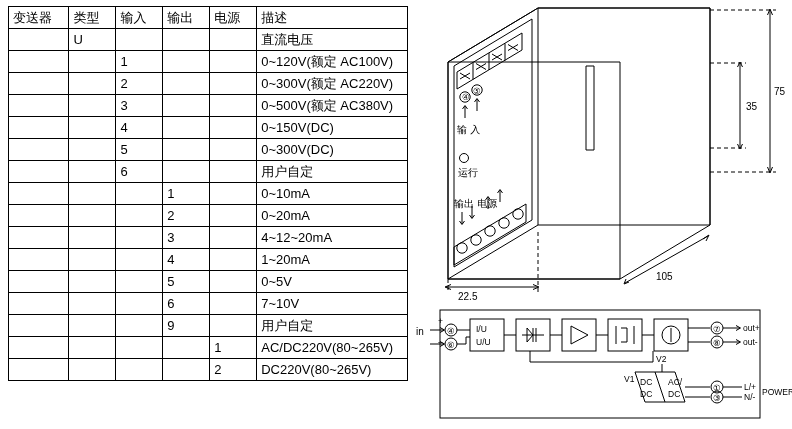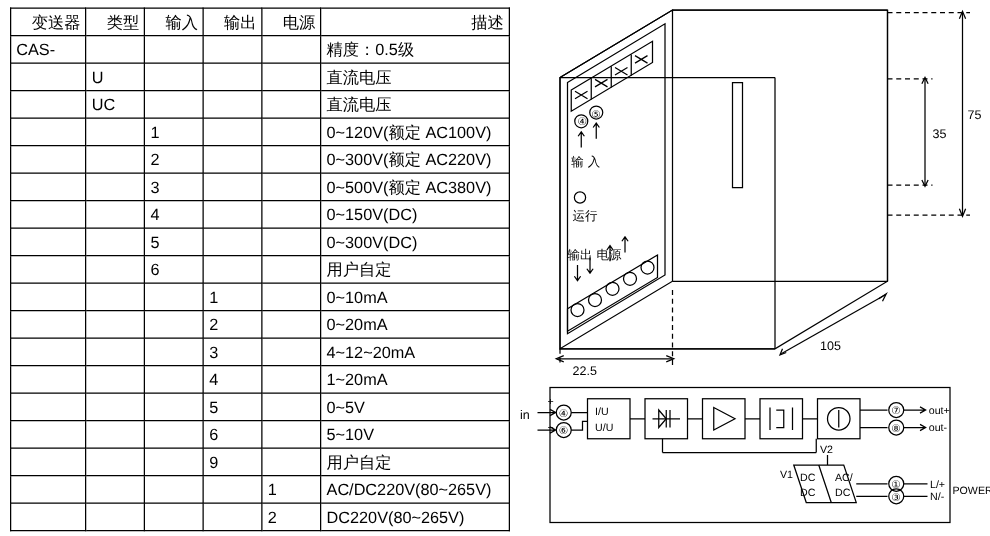--- a/index.html
+++ b/index.html
@@ -20,21 +20,21 @@
   #spec-table td,#spec-table th{
     border:1px solid #000;
     height:21px;
     font-size:13px;
     font-weight:normal;
     padding:0 4px;
     text-align:left;
     vertical-align:middle;
     white-space:nowrap;
   }
-  #spec-table th{text-align:right;font-family:Liberation Mono, monospace;}
+  #spec-table th{text-align:left;font-family:Liberation Mono, monospace;}
   .c-model{width:62px;}
   .c-type{width:48px;text-align:center;}
   .c-in{width:48px;text-align:center;}
   .c-out{width:48px;text-align:center;}
   .c-pwr{width:48px;text-align:center;}
   .c-desc{width:150px;}
 
   
   #right-panel{
     position:absolute;left:410px;top:0;width:382px;height:429px;
@@ -56,45 +56,29 @@
       <th class="c-model">变送器</th>
       <th class="c-type">类型</th>
       <th class="c-in">输入</th>
       <th class="c-out">输出</th>
       <th class="c-pwr">电源</th>
       <th class="c-desc">描述</th>
     </tr>
   </thead>
   <tbody id="table-body">
       <tr>
-        <td class="c-model">CAS-</td>
-        <td class="c-type"></td>
-        <td class="c-in"></td>
-        <td class="c-out"></td>
-        <td class="c-pwr"></td>
-        <td class="c-desc">精度：0.5级</td>
-      </tr>
-      <tr>
         <td class="c-model"></td>
         <td class="c-type">U</td>
         <td class="c-in"></td>
         <td class="c-out"></td>
         <td class="c-pwr"></td>
         <td class="c-desc">直流电压</td>
       </tr>
       <tr>
         <td class="c-model"></td>
-        <td class="c-type">UC</td>
-        <td class="c-in"></td>
-        <td class="c-out"></td>
-        <td class="c-pwr"></td>
-        <td class="c-desc">直流电压</td>
-      </tr>
-      <tr>
-        <td class="c-model"></td>
         <td class="c-type"></td>
         <td class="c-in">1</td>
         <td class="c-out"></td>
         <td class="c-pwr"></td>
         <td class="c-desc">0~120V(额定 AC100V)</td>
       </tr>
       <tr>
         <td class="c-model"></td>
         <td class="c-type"></td>
         <td class="c-in">2</td>
@@ -173,21 +157,21 @@
         <td class="c-out">5</td>
         <td class="c-pwr"></td>
         <td class="c-desc">0~5V</td>
       </tr>
       <tr>
         <td class="c-model"></td>
         <td class="c-type"></td>
         <td class="c-in"></td>
         <td class="c-out">6</td>
         <td class="c-pwr"></td>
-        <td class="c-desc">5~10V</td>
+        <td class="c-desc">7~10V</td>
       </tr>
       <tr>
         <td class="c-model"></td>
         <td class="c-type"></td>
         <td class="c-in"></td>
         <td class="c-out">9</td>
         <td class="c-pwr"></td>
         <td class="c-desc">用户自定</td>
       </tr>
       <tr>

